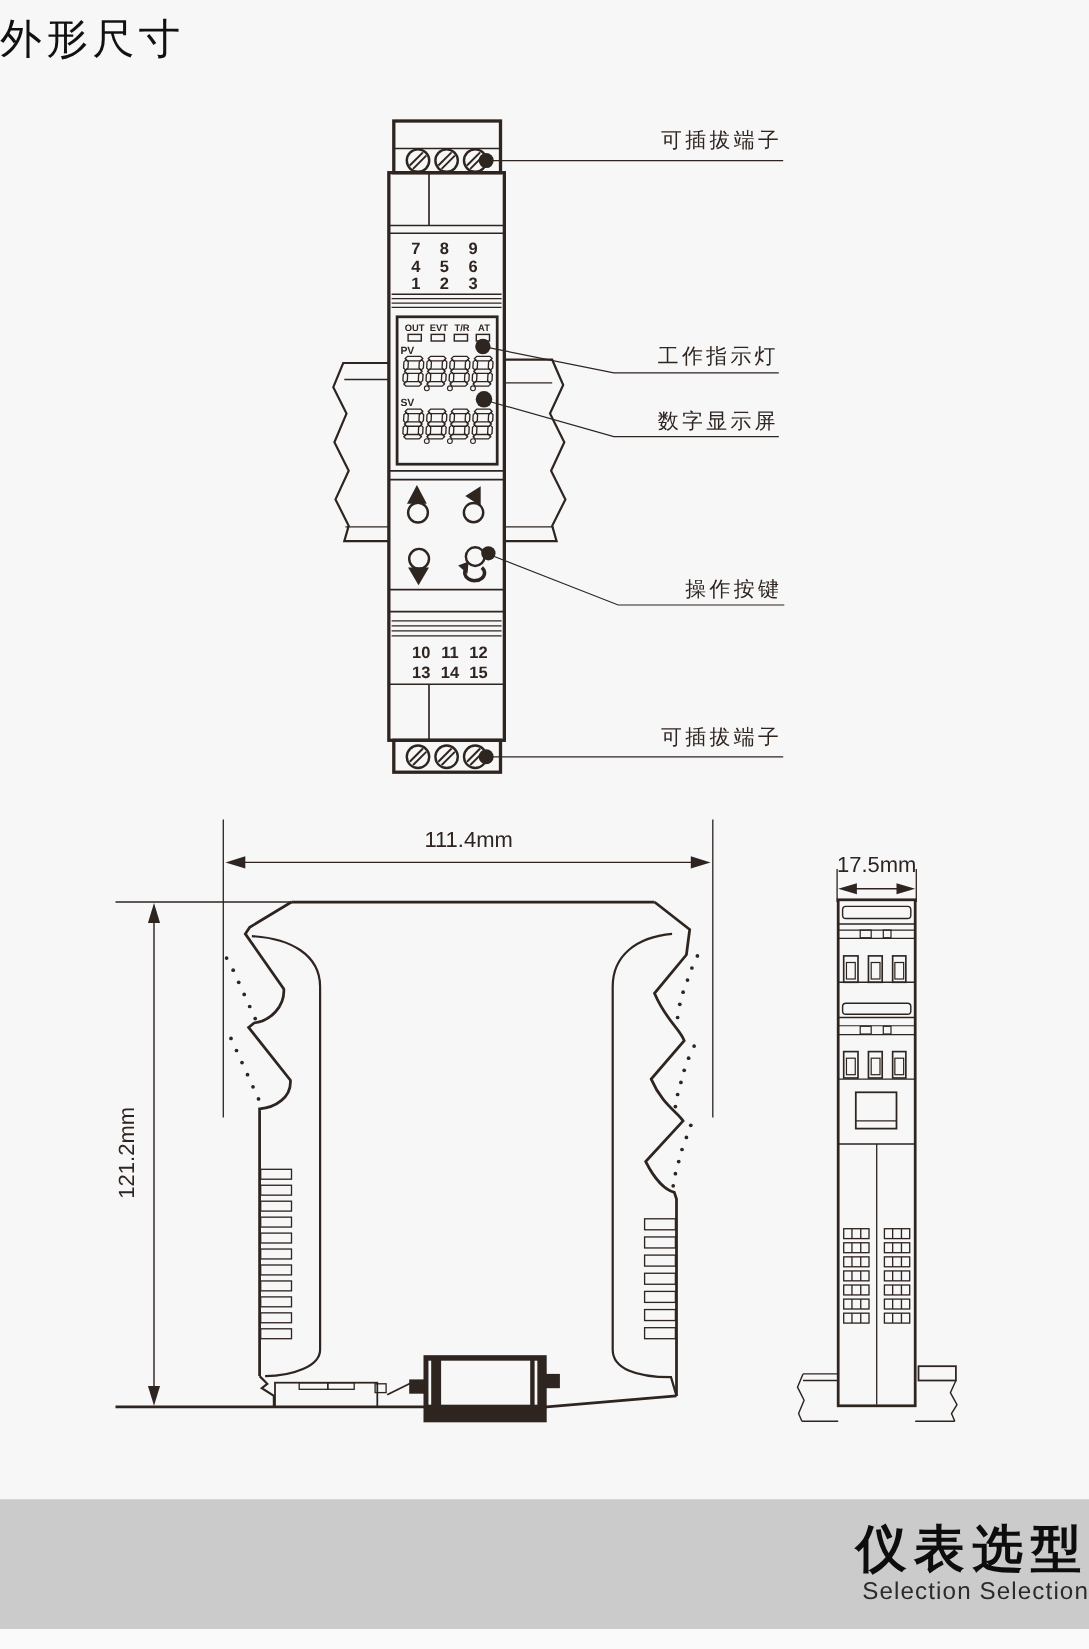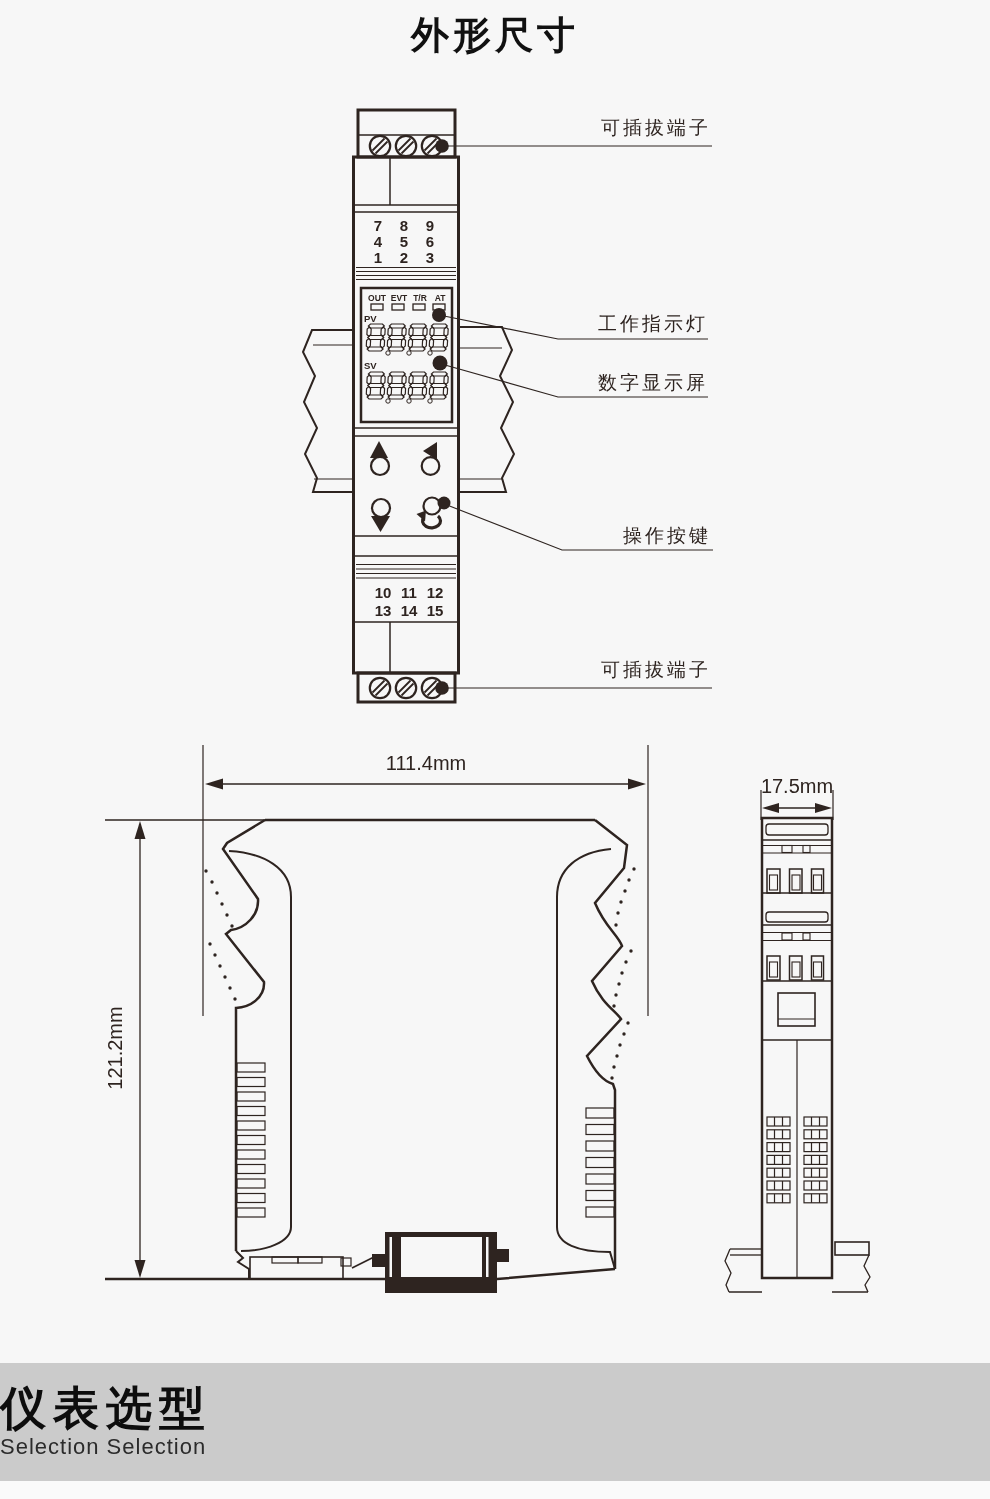--- a/index.html
+++ b/index.html
@@ -1,24 +1,24 @@
 <!DOCTYPE html>
 <html><head>
 <meta charset="utf-8">
 <style>
   html,body{margin:0;padding:0;}
   body{width:990px;height:1499px;position:relative;background:#f7f7f7;
        font-family:"Liberation Sans", sans-serif;color:#2e2420;overflow:hidden;}
   .page{position:absolute;inset:0;}
-  .top-title{position:absolute;top:10px;left:0;width:100%;text-align:center;
-             font-size:38px;font-weight:bold;letter-spacing:4px;color:#111;}
+  .top-title{position:absolute;top:10px;left:0;width:100%;text-align:left;
+             font-size:38px;font-weight:normal;letter-spacing:4px;color:#111;}
   svg.art{position:absolute;left:0;top:0;}
   svg text{font-family:"Liberation Sans", sans-serif;fill:#2e2420;}
   .banner{position:absolute;left:0;top:1363px;width:100%;height:118px;background:#cbcbcb;
-          display:flex;flex-direction:column;align-items:flex-start;justify-content:center;}
+          display:flex;flex-direction:column;align-items:flex-end;justify-content:center;}
   .banner-title{font-size:46px;font-weight:bold;color:#0d0d0d;letter-spacing:7px;line-height:1.05;}
   .banner-sub{font-size:22px;color:#2b2b2b;letter-spacing:1px;margin-top:2px;}
   .below-banner{position:absolute;left:0;top:1481px;width:100%;height:18px;background:#fafafa;}
 </style>
 </head>
 <body>
 
 <div class="page">
 
   <div class="top-title">外形尺寸</div>

